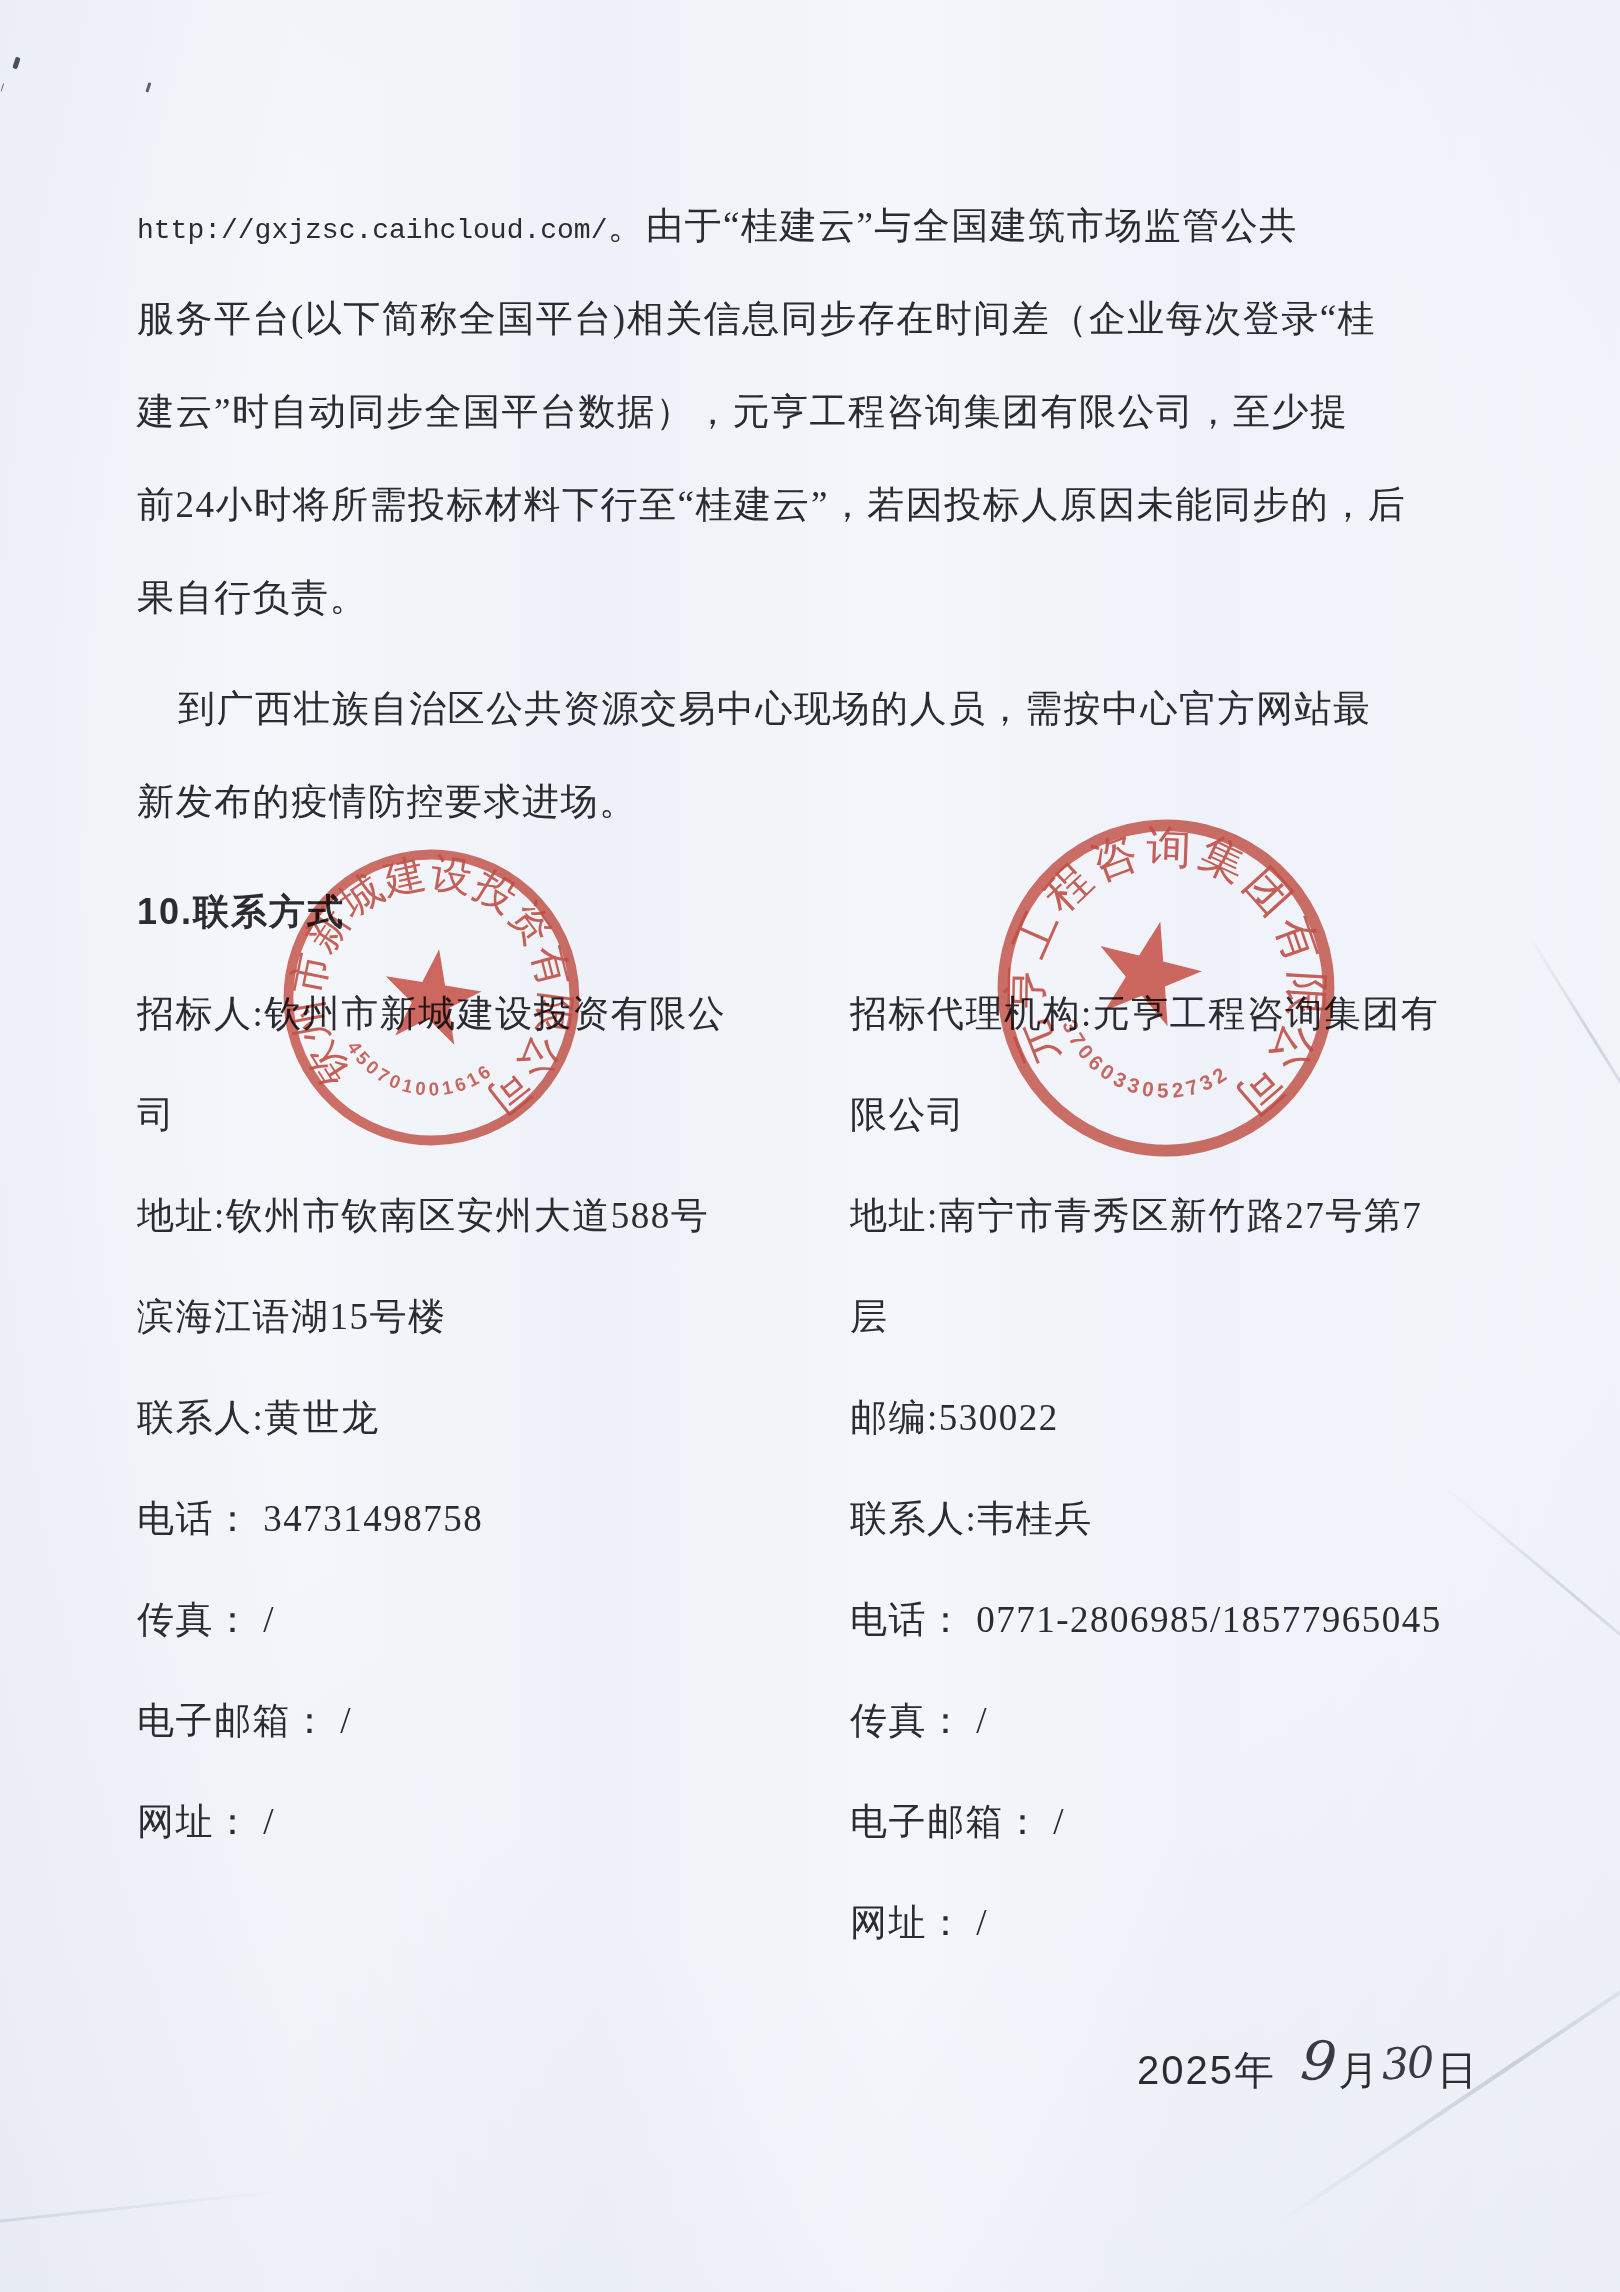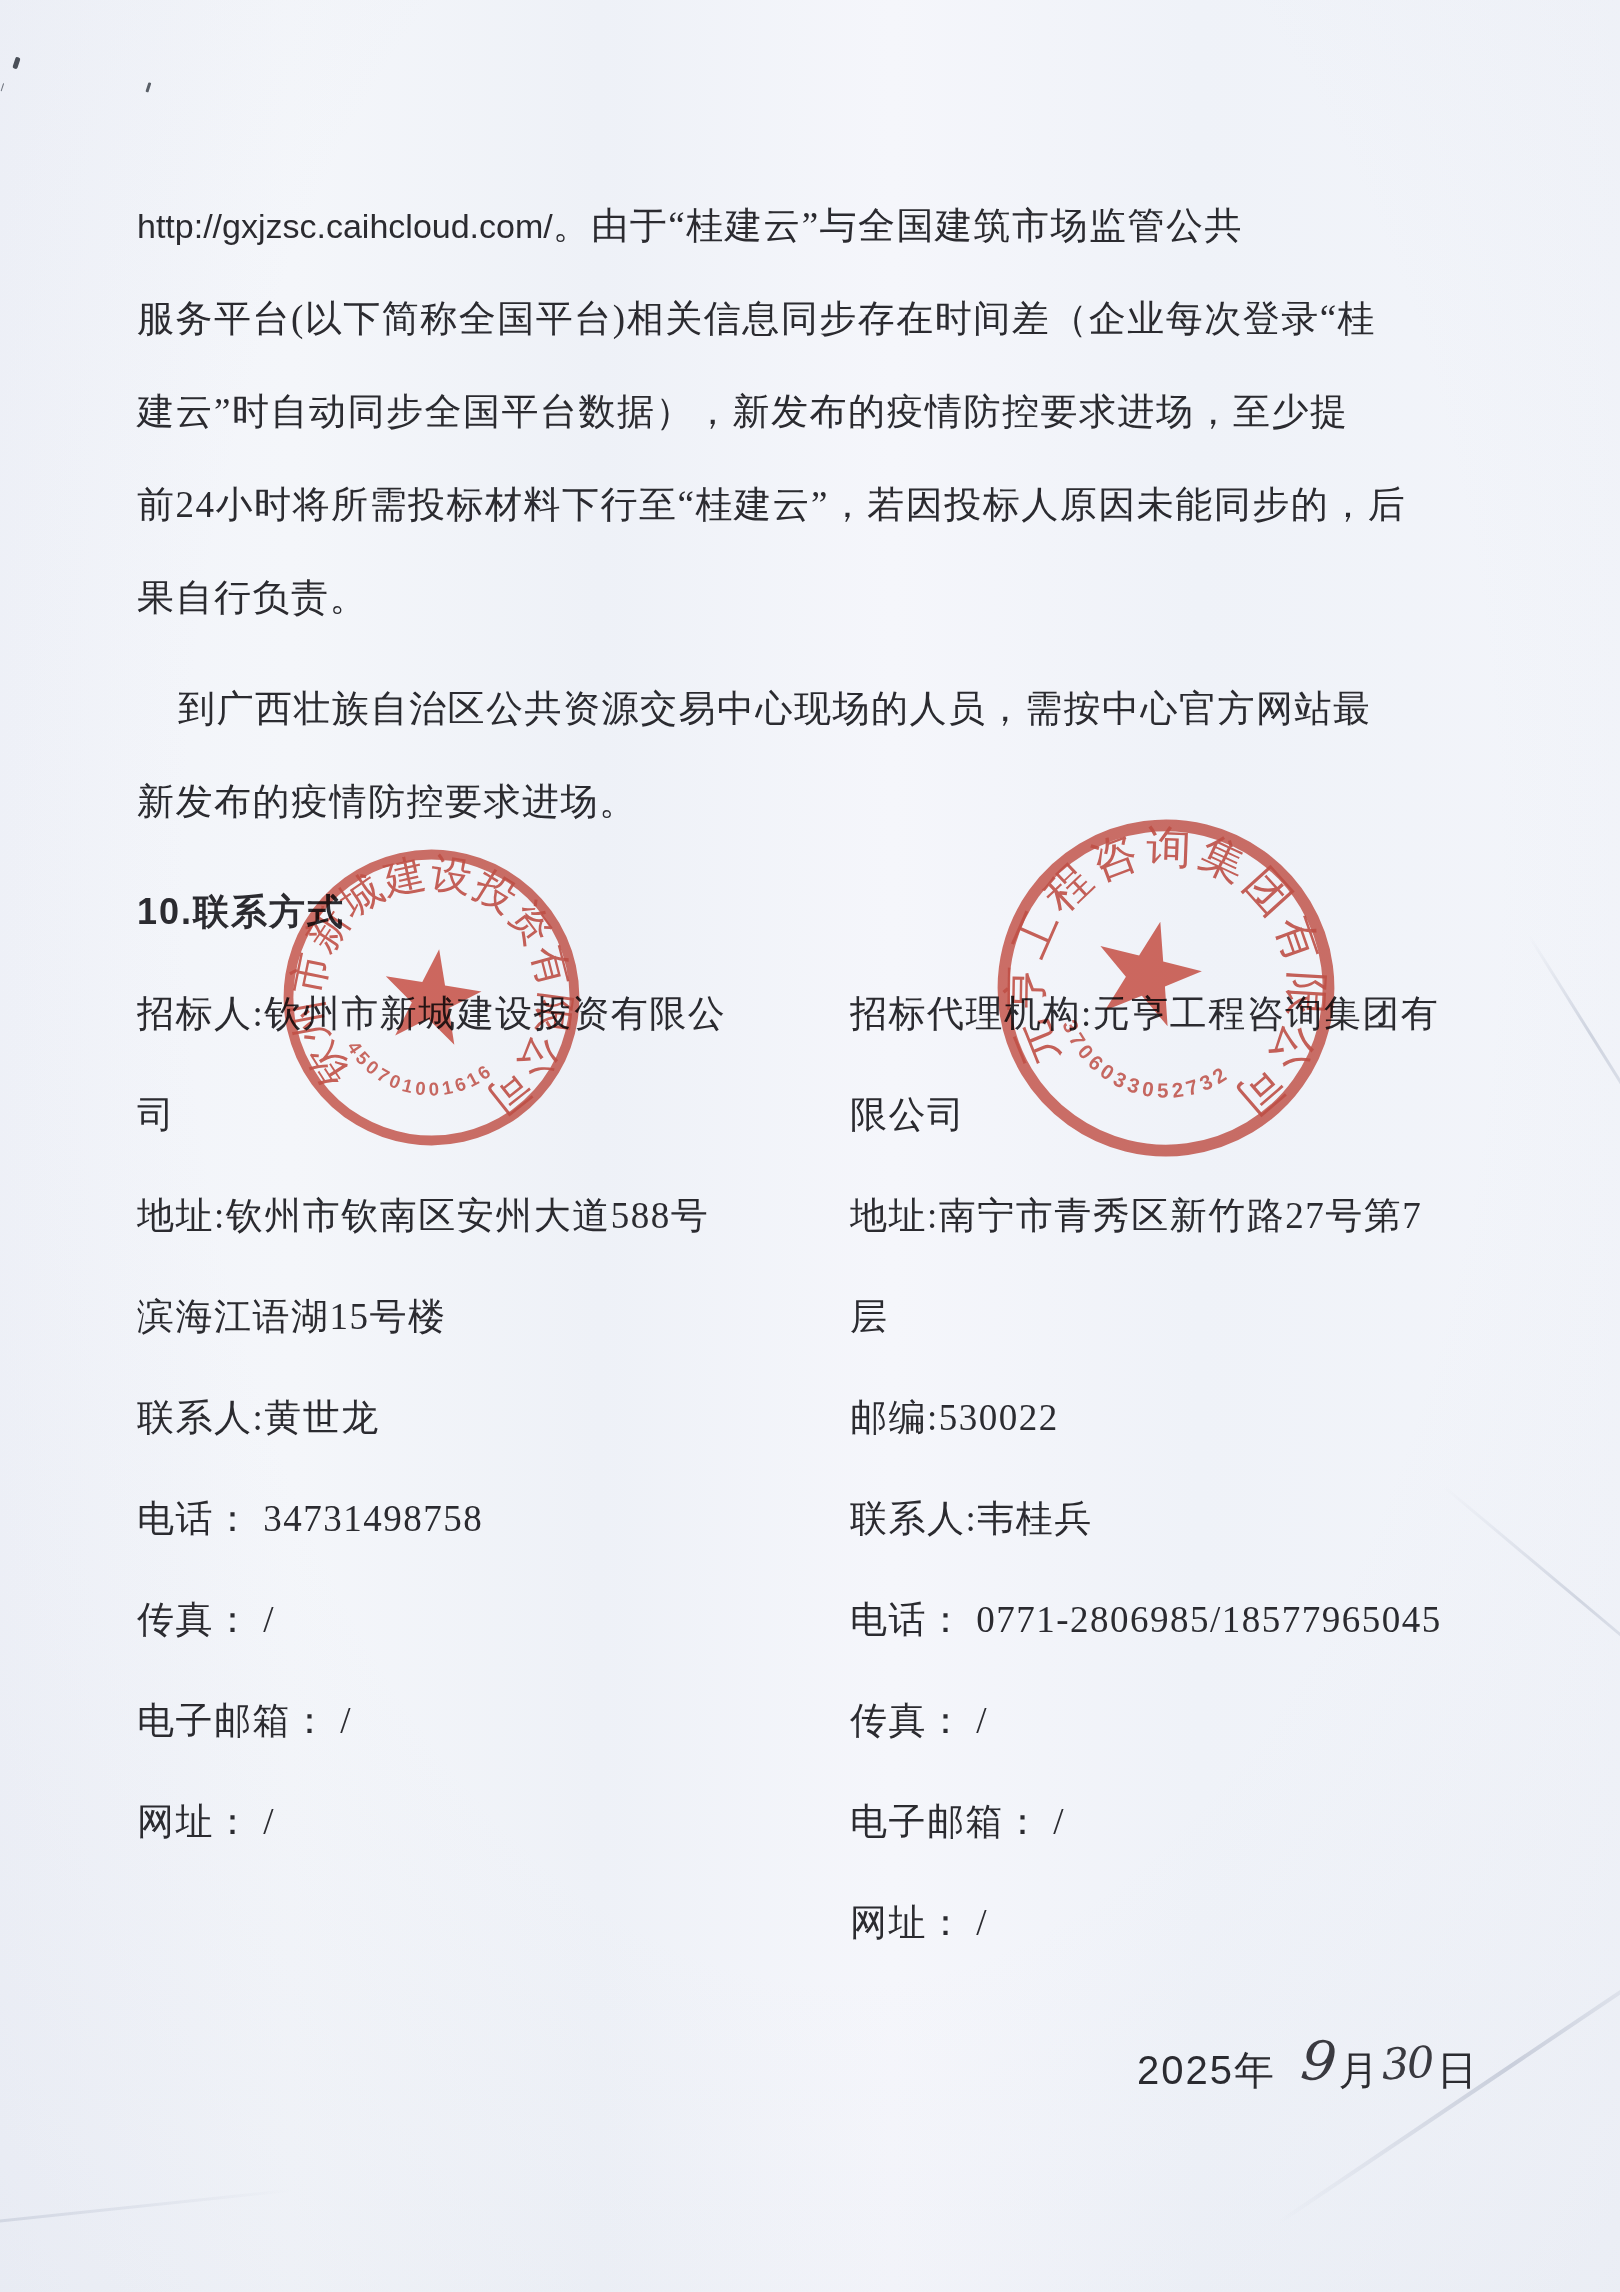--- a/index.html
+++ b/index.html
@@ -7,21 +7,21 @@
     width:1620px;height:2293px;position:relative;overflow:hidden;
     background:
       radial-gradient(ellipse at 52% 38%, rgba(255,255,255,0) 55%, rgba(196,204,221,.20) 100%),
       linear-gradient(90deg, #f1f3f9 0%, #f4f6fa 18%, #eef1f7 37%, #f5f6fb 55%, #eff2f8 74%, #f3f5fa 100%);
     font-family:"Liberation Serif","DejaVu Serif",serif;
     color:#2b2b30;
   }
   .para{position:absolute;white-space:nowrap;}
   .para .line{height:93px;line-height:93px;font-size:37px;letter-spacing:1.5px;}
   .indent1{padding-left:41px;text-align:center;}
-  .url{font-family:Liberation Sans, sans-serif;font-size:34px;letter-spacing:0;}
+  .url{font-family:Liberation Mono, monospace;font-size:28px;letter-spacing:0;}
   .heading{
     position:absolute;left:137px;top:885px;height:53px;line-height:53px;
     font-family:"Liberation Sans","DejaVu Sans",sans-serif;
     font-weight:bold;font-size:36px;letter-spacing:2px;white-space:nowrap;
   }
   .col{position:absolute;top:963px;white-space:nowrap;}
   .col .cline{height:101px;line-height:101px;font-size:37px;letter-spacing:1.5px;}
   .col-left{left:137px;}
   .col-right{left:850px;}
   .seal{position:absolute;mix-blend-mode:multiply;opacity:.93;pointer-events:none;}
@@ -41,21 +41,21 @@
   .specks{position:absolute;left:13.7px;top:57px;width:4.9px;height:11.8px;background:#4a4f58;
     transform:rotate(18deg);border-radius:2px;
     box-shadow:133px -17.6px 0 -1px #5a6068, -5.9px 27.4px 0 -2px #6a707a;}
 </style>
 </head>
 <body>
 
 <div class="para" style="left:137px;top:179px;">
   <div class="line"><span class="url">http://gxjzsc.caihcloud.com/</span><span>。由于“桂建云”与全国建筑市场监管公共</span></div>
   <div class="line">服务平台(以下简称全国平台)相关信息同步存在时间差（企业每次登录“桂</div>
-  <div class="line">建云”时自动同步全国平台数据），新发布的疫情防控要求进场，至少提</div>
+  <div class="line">建云”时自动同步全国平台数据），元亨工程咨询集团有限公司，至少提</div>
   <div class="line">前24小时将所需投标材料下行至“桂建云”，若因投标人原因未能同步的，后</div>
   <div class="line">果自行负责。</div>
 </div>
 
 <div class="para" style="left:137px;top:662px;">
   <div class="line indent1">到广西壮族自治区公共资源交易中心现场的人员，需按中心官方网站最</div>
   <div class="line">新发布的疫情防控要求进场。</div>
 </div>
 
 <div class="heading">10.联系方式</div>

